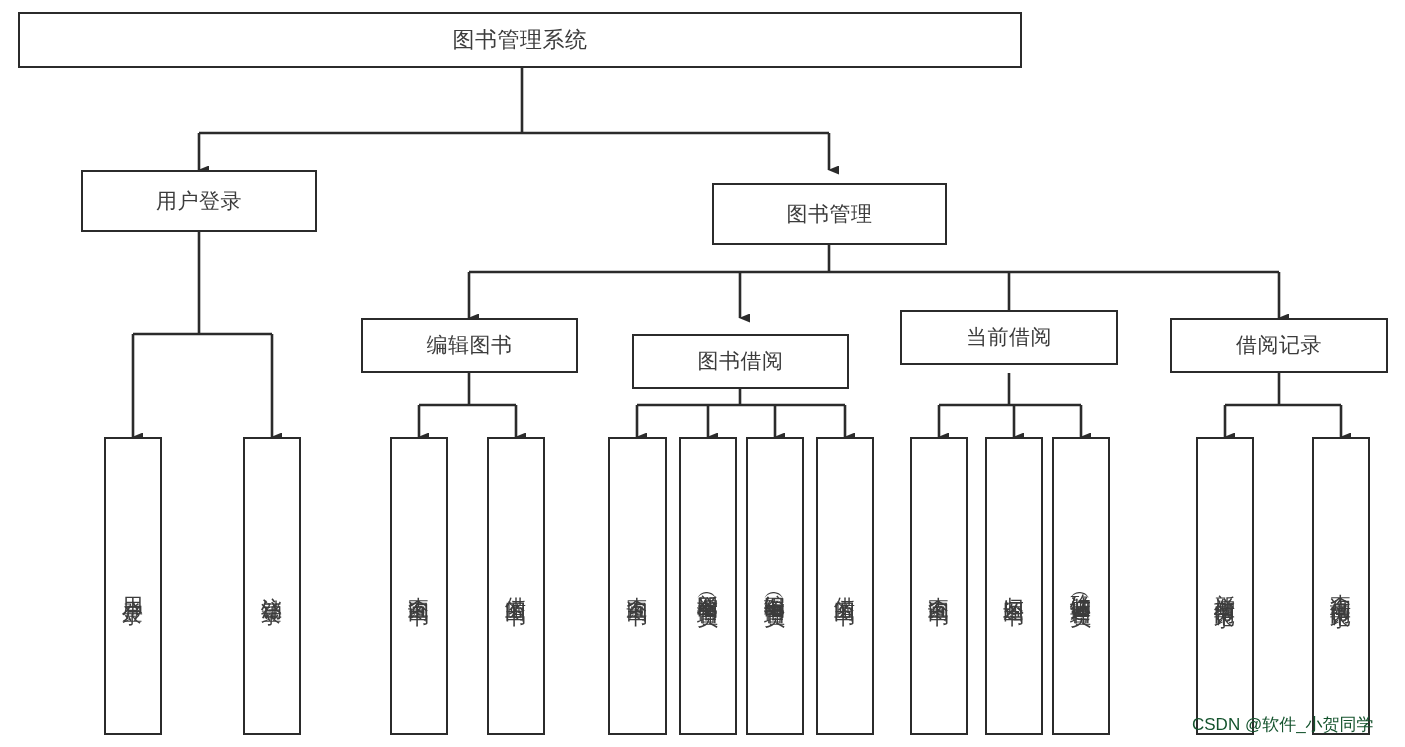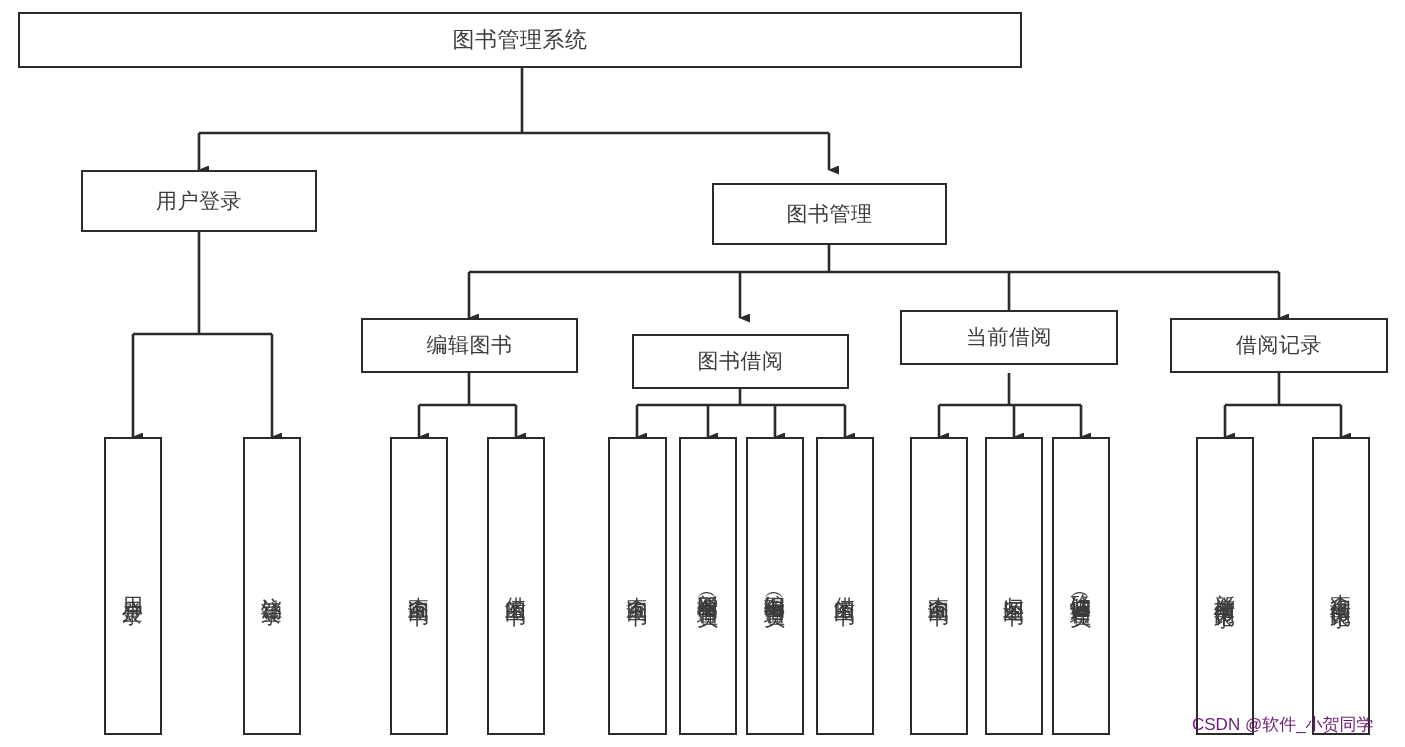--- a/index.html
+++ b/index.html
@@ -60,21 +60,21 @@
     text-orientation: upright;
     font-size: 21px;
     letter-spacing: 3px;
     line-height: 1;
   }
   .node-v.tall-text .node-label {
     letter-spacing: 2px;
   }
   .watermark {
     position: absolute;
-    color: #701a75;
+    color: #14532d;
     font-size: 17px;
     white-space: nowrap;
     pointer-events: none;
   }
 </style>
 </head>
 <body>
 
 <div id="diagram-root">
 

